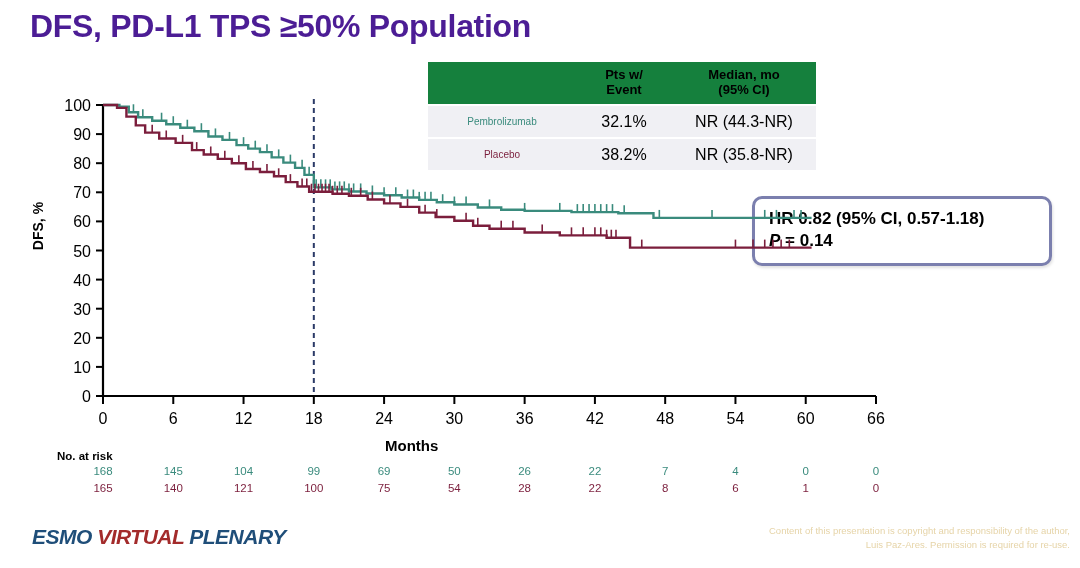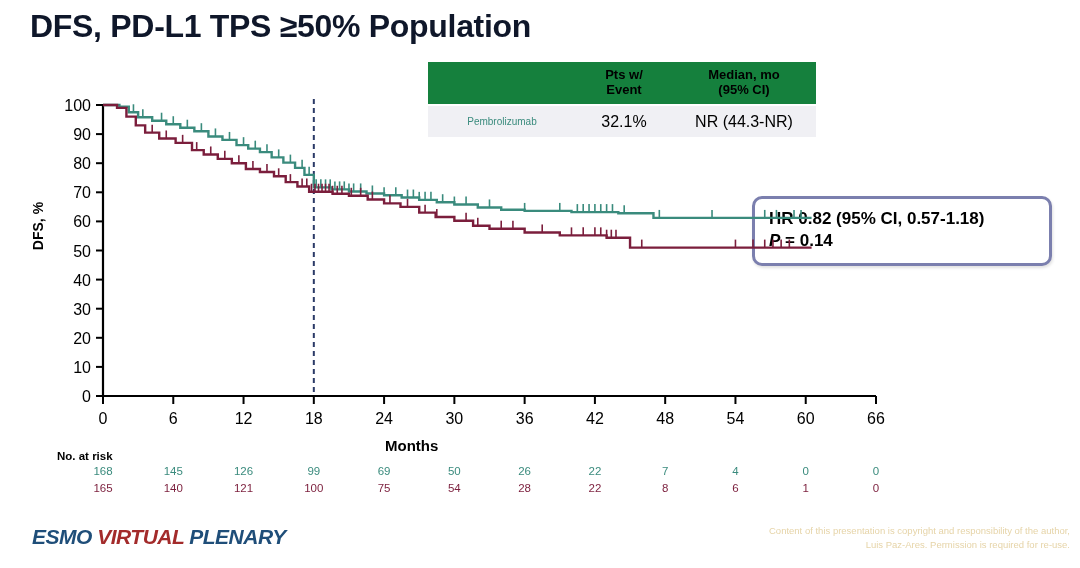--- a/index.html
+++ b/index.html
@@ -16,21 +16,21 @@
     position: absolute; inset: 0;
     background: #ffffff;
   }
 
   
   #title {
     position: absolute;
     left: 30px; top: 8px;
     font-size: 32px;
     font-weight: bold;
-    color: #0f172a;
+    color: #4c1d95;
     letter-spacing: -0.3px;
     white-space: nowrap;
   }
 
   
   #summary-table {
     position: absolute;
     left: 428px; top: 62px;
     border-collapse: collapse;
     font-size: 13.5px;
@@ -189,20 +189,25 @@
           <div>Median, mo</div>
           <div>(95% CI)</div>
         </th>
       </tr>
     </thead>
     <tbody>
       <tr>
         <td class="rowlabel lbl-pembro">Pembrolizumab</td>
         <td>32.1%</td>
         <td>NR (44.3-NR)</td>
+      </tr>
+      <tr>
+        <td class="rowlabel lbl-placebo">Placebo</td>
+        <td>38.2%</td>
+        <td>NR (35.8-NR)</td>
       </tr>
     </tbody>
   </table>
 
   <div id="hr-box">
     <div>HR 0.82 (95% CI, 0.57-1.18)</div>
     <div class="pval"><em>P</em><span> = 0.14</span></div>
   </div>
 
   <svg id="plot" width="1080" height="568" viewBox="0 0 1080 568">
@@ -365,21 +370,21 @@
     </svg>
 
 
   <div id="ylabel">DFS, %</div>
   <div id="xlabel">Months</div>
 
   <div id="risk-title">No. at risk</div>
   <div class="risk-row" id="risk-row-pembro">
       <div class="risk-cell" style="left: 103px;">168</div>
       <div class="risk-cell" style="left: 173.273px;">145</div>
-      <div class="risk-cell" style="left: 243.545px;">126</div>
+      <div class="risk-cell" style="left: 243.545px;">104</div>
       <div class="risk-cell" style="left: 313.818px;">99</div>
       <div class="risk-cell" style="left: 384.091px;">69</div>
       <div class="risk-cell" style="left: 454.364px;">50</div>
       <div class="risk-cell" style="left: 524.636px;">26</div>
       <div class="risk-cell" style="left: 594.909px;">22</div>
       <div class="risk-cell" style="left: 665.182px;">7</div>
       <div class="risk-cell" style="left: 735.455px;">4</div>
       <div class="risk-cell" style="left: 805.727px;">0</div>
       <div class="risk-cell" style="left: 876px;">0</div>
     </div>

